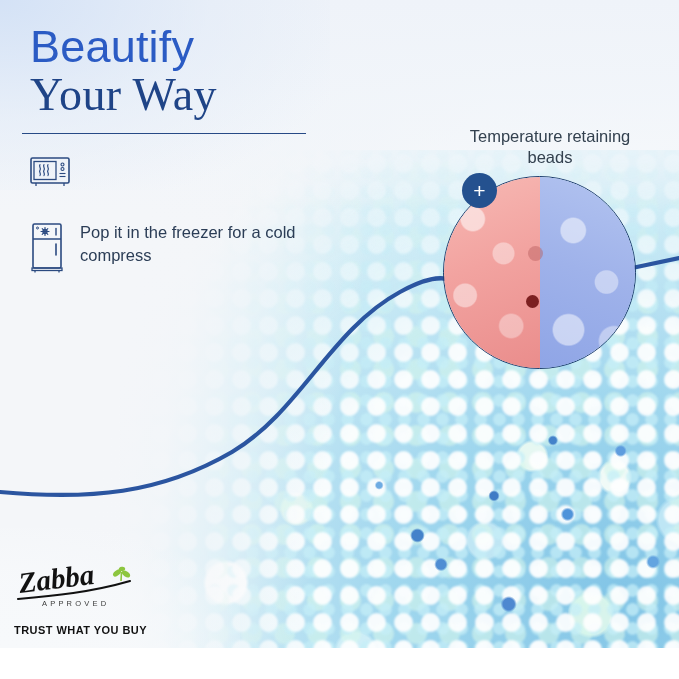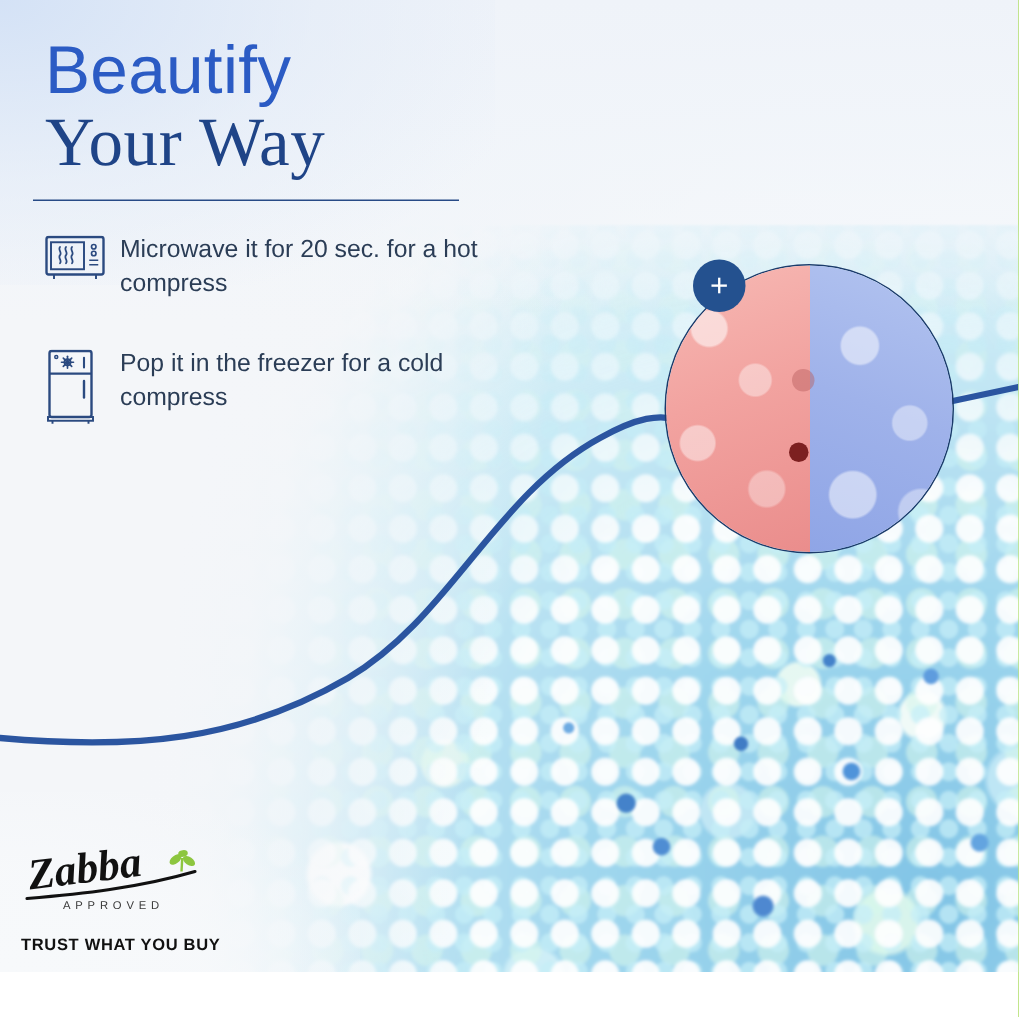--- a/index.html
+++ b/index.html
@@ -6,21 +6,21 @@
   body{
     width:679px;height:679px;
     font-family:"Liberation Sans",sans-serif;
     background:#ffffff;
     overflow:hidden;
   }
   #stage{
     position:relative;
     width:679px;height:648px;
     overflow:hidden;
-    background:#84cc16;
+    background:#f0abfc;
   }
 
   
   .bg-base{
     position:absolute;inset:0;
     background:
       linear-gradient(135deg,#dfe8f7 0%,#eef2f7 22%,#f6f8fa 45%,#f7f9fb 60%,#eef5f9 100%);
   }
   .bead-field{
     position:absolute;
@@ -198,21 +198,20 @@
           <path d="M14 18.5c1.6-2 -1.6-3.4 0-5.4 1.6-2 -1.6-3.4 0-5.4" fill="none" stroke="#2b4a80" stroke-width="1.2" stroke-linecap="round"></path>
           <path d="M18 18.5c1.6-2 -1.6-3.4 0-5.4 1.6-2 -1.6-3.4 0-5.4" fill="none" stroke="#2b4a80" stroke-width="1.2" stroke-linecap="round"></path>
           <circle cx="32.5" cy="7.5" r="1.5" fill="none" stroke="#2b4a80" stroke-width="1.1"></circle>
           <circle cx="32.5" cy="12" r="1.5" fill="none" stroke="#2b4a80" stroke-width="1.1"></circle>
           <line x1="29.5" y1="16.5" x2="35.5" y2="16.5" stroke="#2b4a80" stroke-width="1.1"></line>
           <line x1="29.5" y1="19.5" x2="35.5" y2="19.5" stroke="#2b4a80" stroke-width="1.1"></line>
           <line x1="6" y1="26" x2="6" y2="29" stroke="#2b4a80" stroke-width="1.3"></line>
           <line x1="34" y1="26" x2="34" y2="29" stroke="#2b4a80" stroke-width="1.3"></line>
         </svg>
       </div>
-      <div class="txt">Microwave it for 20 sec. for a hot compress</div>
     </div>
 
     <div class="feature">
       <div class="ico">
         <svg width="34" height="50" viewBox="0 0 34 50">
           <rect x="3" y="1" width="28" height="44" rx="1.5" fill="none" stroke="#2b4a80" stroke-width="1.6"></rect>
           <line x1="3" y1="16" x2="31" y2="16" stroke="#2b4a80" stroke-width="1.5"></line>
           <g stroke="#2b4a80" stroke-width="1.1" stroke-linecap="round">
             <line x1="15" y1="4.5" x2="15" y2="12.5"></line>
             <line x1="11" y1="8.5" x2="19" y2="8.5"></line>
@@ -231,20 +230,21 @@
       <div class="txt">Pop it in the freezer for a cold compress</div>
     </div>
 
   </div>
 
   <svg class="curve" viewBox="0 0 679 679">
     <path d="M0 492 C 90 500, 160 494, 232 452 C 300 412, 330 330, 400 292 C 425 278, 440 276, 452 280" fill="none" stroke="#2b55a0" stroke-width="4.2" stroke-linecap="round"></path>
     <path d="M632 268 L 679 258" fill="none" stroke="#2b55a0" stroke-width="4.2" stroke-linecap="round"></path>
   </svg>
 
+  <div class="callout-label">Temperature retaining beads</div>
   <div class="callout">
     <div class="half-hot"></div>
     <div class="half-cold"></div>
     <div class="speck-a"></div>
     <div class="speck-b"></div>
   </div>
   <div class="plus-badge">+</div>
 
   <div class="logo">
     <div class="mark">

